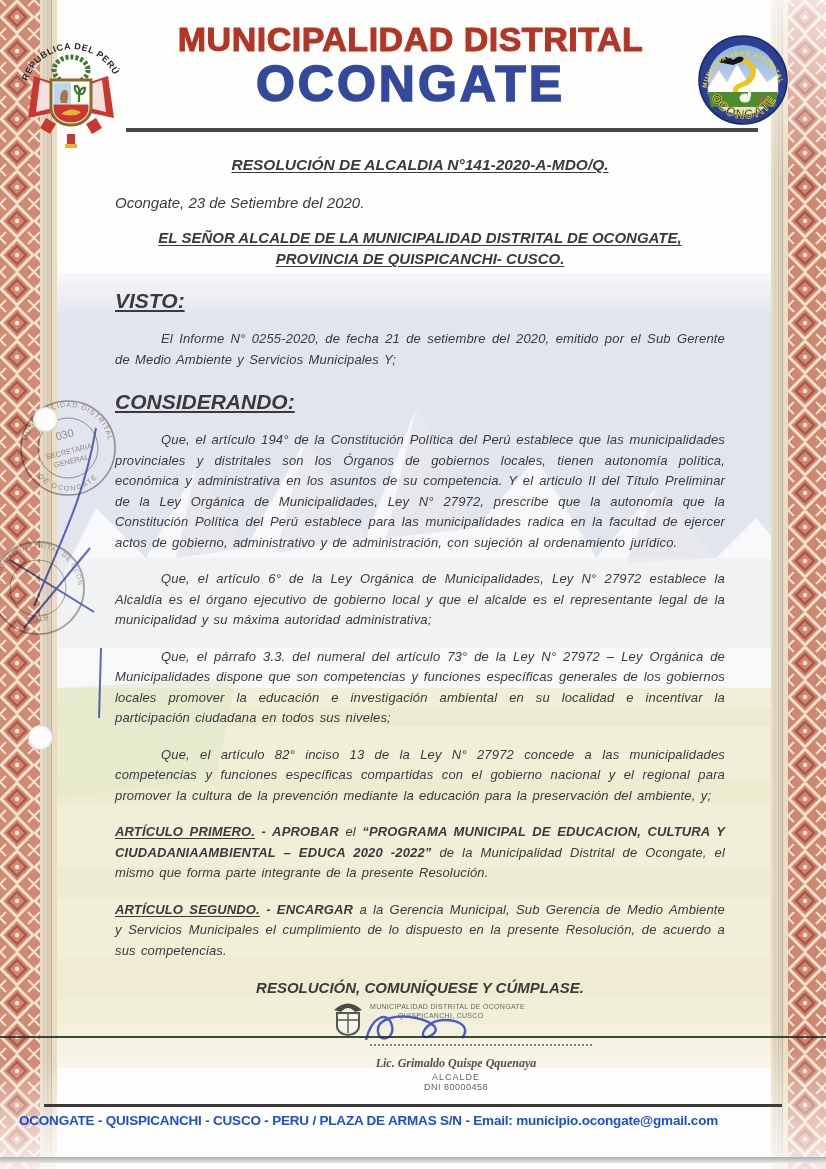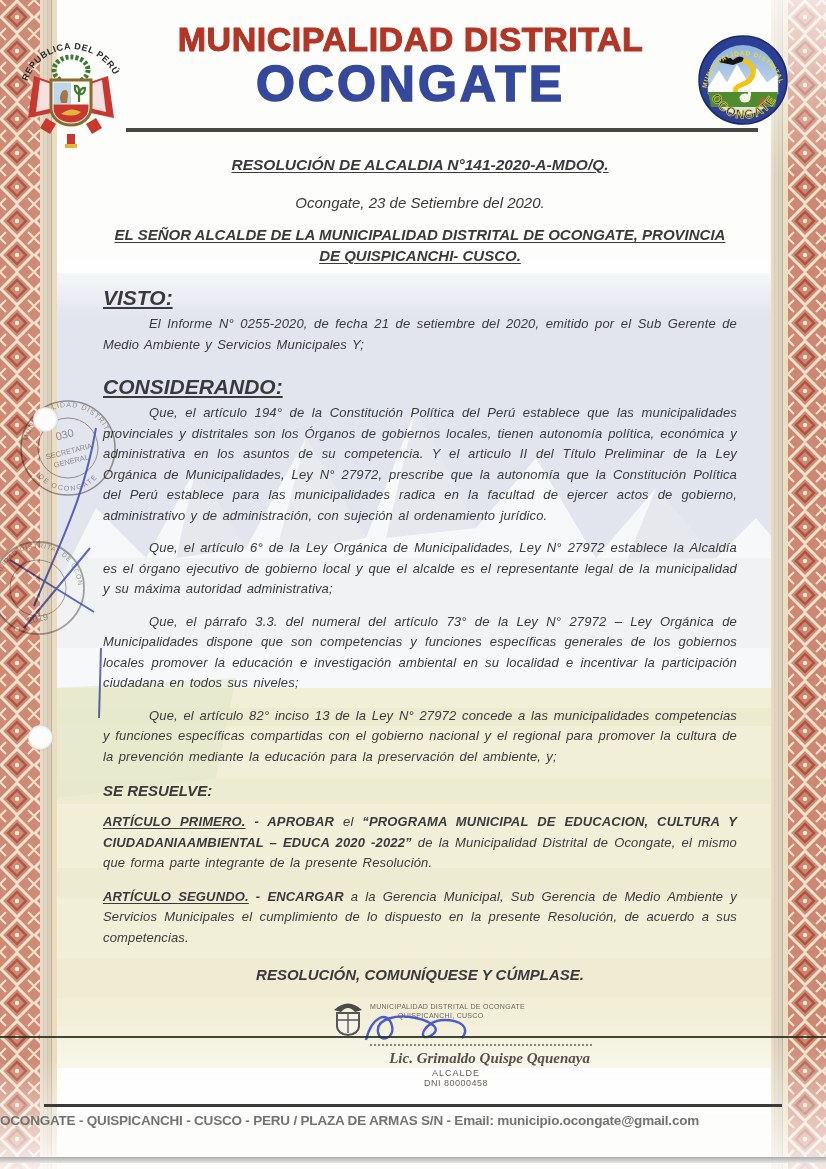--- a/index.html
+++ b/index.html
@@ -27,24 +27,24 @@
   .crest{position:absolute;left:16px;top:22px;width:110px;height:132px;z-index:5;}
   .org{position:absolute;left:128px;top:20px;width:565px;text-align:center;z-index:5;}
   .org1{font-size:34px;font-weight:bold;color:#b23526;letter-spacing:.5px;-webkit-text-stroke:1px #b23526;}
   .org2{font-size:50px;font-weight:bold;color:#34499b;letter-spacing:3px;margin-top:-4px;-webkit-text-stroke:1.6px #34499b;}
   .logo{position:absolute;left:696px;top:30px;width:94px;height:104px;z-index:5;}
   .hrule{position:absolute;left:126px;top:128px;width:632px;height:4px;background:#474747;z-index:5;}
 
   
   .content{position:absolute;left:99px;top:146px;width:642px;z-index:5;
     font-style:italic;color:#3a3a3c;}
-  .content p{margin:4px;}
+  .content p{margin:16px;}
   .title{margin-top:10px !important;text-align:center;font-size:15.5px;font-weight:bold;
     text-decoration:underline;text-underline-offset:2px;}
-  .date{margin-top:20px !important;text-align:center;font-size:15px;}
+  .date{margin-top:20px !important;text-align:left;font-size:15px;}
   .addr{margin-top:13px !important;text-align:center;font-size:15px;font-weight:bold;
     text-decoration:underline;text-underline-offset:2px;line-height:21px;}
   .hd{margin-top:20px !important;font-size:21px;font-weight:bold;text-decoration:underline;text-underline-offset:2px;}
   .hd2{margin-top:15px !important;font-size:15px;font-weight:bold;}
   .body{margin-top:3px !important;font-size:13px;line-height:20.5px;text-align:justify;
     word-spacing:1.5px;letter-spacing:.15px;}
   .para{margin-top:12px !important;}
   .indent{text-indent:46px;}
   .art{margin-top:13px !important;}
   .art-hd{font-weight:bold;text-decoration:underline;text-underline-offset:2px;}
@@ -61,29 +61,29 @@
   
   .sigblock{position:absolute;left:322px;top:998px;width:268px;z-index:6;text-align:center;}
   .sigstamp{position:relative;height:52px;text-align:left;}
   .sigcrest{position:absolute;left:8px;top:2px;width:36px;height:42px;opacity:.85;}
   .sigstamp-text{position:absolute;left:48px;top:4px;width:210px;color:#6b655c;
     font-size:7px;letter-spacing:.3px;line-height:9px;}
   .sigstamp-text .l2{margin-left:28px;}
   .dots{width:222px;border-top:2px dotted #8a857c;margin:24px 0 0 0;}
   .signature-ink{position:absolute;left:36px;top:6px;width:126px;height:48px;z-index:2;}
   .signame{font-family:"Liberation Serif",serif;font-style:italic;font-weight:bold;
-    font-size:15px;color:#55504a;margin-top:0;text-align:right;}
+    font-size:12px;color:#55504a;margin-top:6px;}
   .sigrole{font-size:9px;color:#66615a;letter-spacing:1px;margin-top:1px;}
   .sigdni{font-size:9px;color:#66615a;letter-spacing:.5px;}
 
   
   .artifact{position:absolute;left:0;top:1036px;width:826px;height:2px;background:#223122;opacity:.88;z-index:8;}
   .frule{position:absolute;left:44px;top:1104px;width:738px;height:3px;background:#3a3a3a;z-index:5;}
-  .footer{position:absolute;left:0;top:1113px;width:718px;text-align:left;z-index:5;
-    font-size:13.5px;font-weight:bold;color:#737373;letter-spacing:-.2px;}
+  .footer{position:absolute;left:0;top:1113px;width:718px;text-align:right;z-index:5;
+    font-size:13.5px;font-weight:bold;color:#1d4ed8;letter-spacing:-.2px;}
   .bshadow{position:absolute;left:0;top:1157px;width:826px;height:6px;z-index:4;
     background:linear-gradient(#adadad,#e6e6e6);}
 </style>
 </head>
 <body>
 
 <div class="page">
 
   <svg class="tex tex-left" viewBox="0 0 40 1169" preserveAspectRatio="none">
     <defs>
@@ -243,21 +243,20 @@
     <p class="title">RESOLUCIÓN DE ALCALDIA N°141-2020-A-MDO/Q.</p>
     <p class="date">Ocongate, 23 de Setiembre del 2020.</p>
     <p class="addr">EL SEÑOR ALCALDE DE LA MUNICIPALIDAD DISTRITAL DE OCONGATE, PROVINCIA DE QUISPICANCHI- CUSCO.</p>
     <p class="hd">VISTO:</p>
     <p class="body indent">El Informe N° 0255-2020, de fecha 21 de setiembre del 2020, emitido por el Sub Gerente de Medio Ambiente y Servicios Municipales Y;</p>
     <p class="hd">CONSIDERANDO:</p>
     <p class="body indent">Que, el artículo 194° de la Constitución Política del Perú establece que las municipalidades provinciales y distritales son los Órganos de gobiernos locales, tienen autonomía política, económica y administrativa en los asuntos de su competencia. Y el articulo II del Título Preliminar de la Ley Orgánica de Municipalidades, Ley N° 27972, prescribe que la autonomía que la Constitución Política del Perú establece para las municipalidades radica en la facultad de ejercer actos de gobierno, administrativo y de administración, con sujeción al ordenamiento jurídico.</p>
     <p class="body indent para">Que, el artículo 6° de la Ley Orgánica de Municipalidades, Ley N° 27972 establece la Alcaldía es el órgano ejecutivo de gobierno local y que el alcalde es el representante legal de la municipalidad y su máxima autoridad administrativa;</p>
     <p class="body indent para">Que, el párrafo 3.3. del numeral del artículo 73° de la Ley N° 27972 – Ley Orgánica de Municipalidades dispone que son competencias y funciones específicas generales de los gobiernos locales promover la educación e investigación ambiental en su localidad e incentivar la participación ciudadana en todos sus niveles;</p>
     <p class="body indent para">Que, el artículo 82° inciso 13 de la Ley N° 27972 concede a las municipalidades competencias y funciones específicas compartidas con el gobierno nacional y el regional para promover la cultura de la prevención mediante la educación para la preservación del ambiente, y;</p>
-    <p class="hd2">SE RESUELVE:</p>
     <p class="body art">
       <span class="art-hd">ARTÍCULO PRIMERO.</span>
       <span class="b">- APROBAR</span>
       <span>el</span>
       <span class="b">“PROGRAMA MUNICIPAL DE EDUCACION, CULTURA Y CIUDADANIAAMBIENTAL – EDUCA 2020 -2022”</span>
       <span>de la Municipalidad Distrital de Ocongate, el mismo que forma parte integrante de la presente Resolución.</span>
     </p>
     <p class="body art">
       <span class="art-hd">ARTÍCULO SEGUNDO.</span>
       <span class="b">- ENCARGAR</span>

